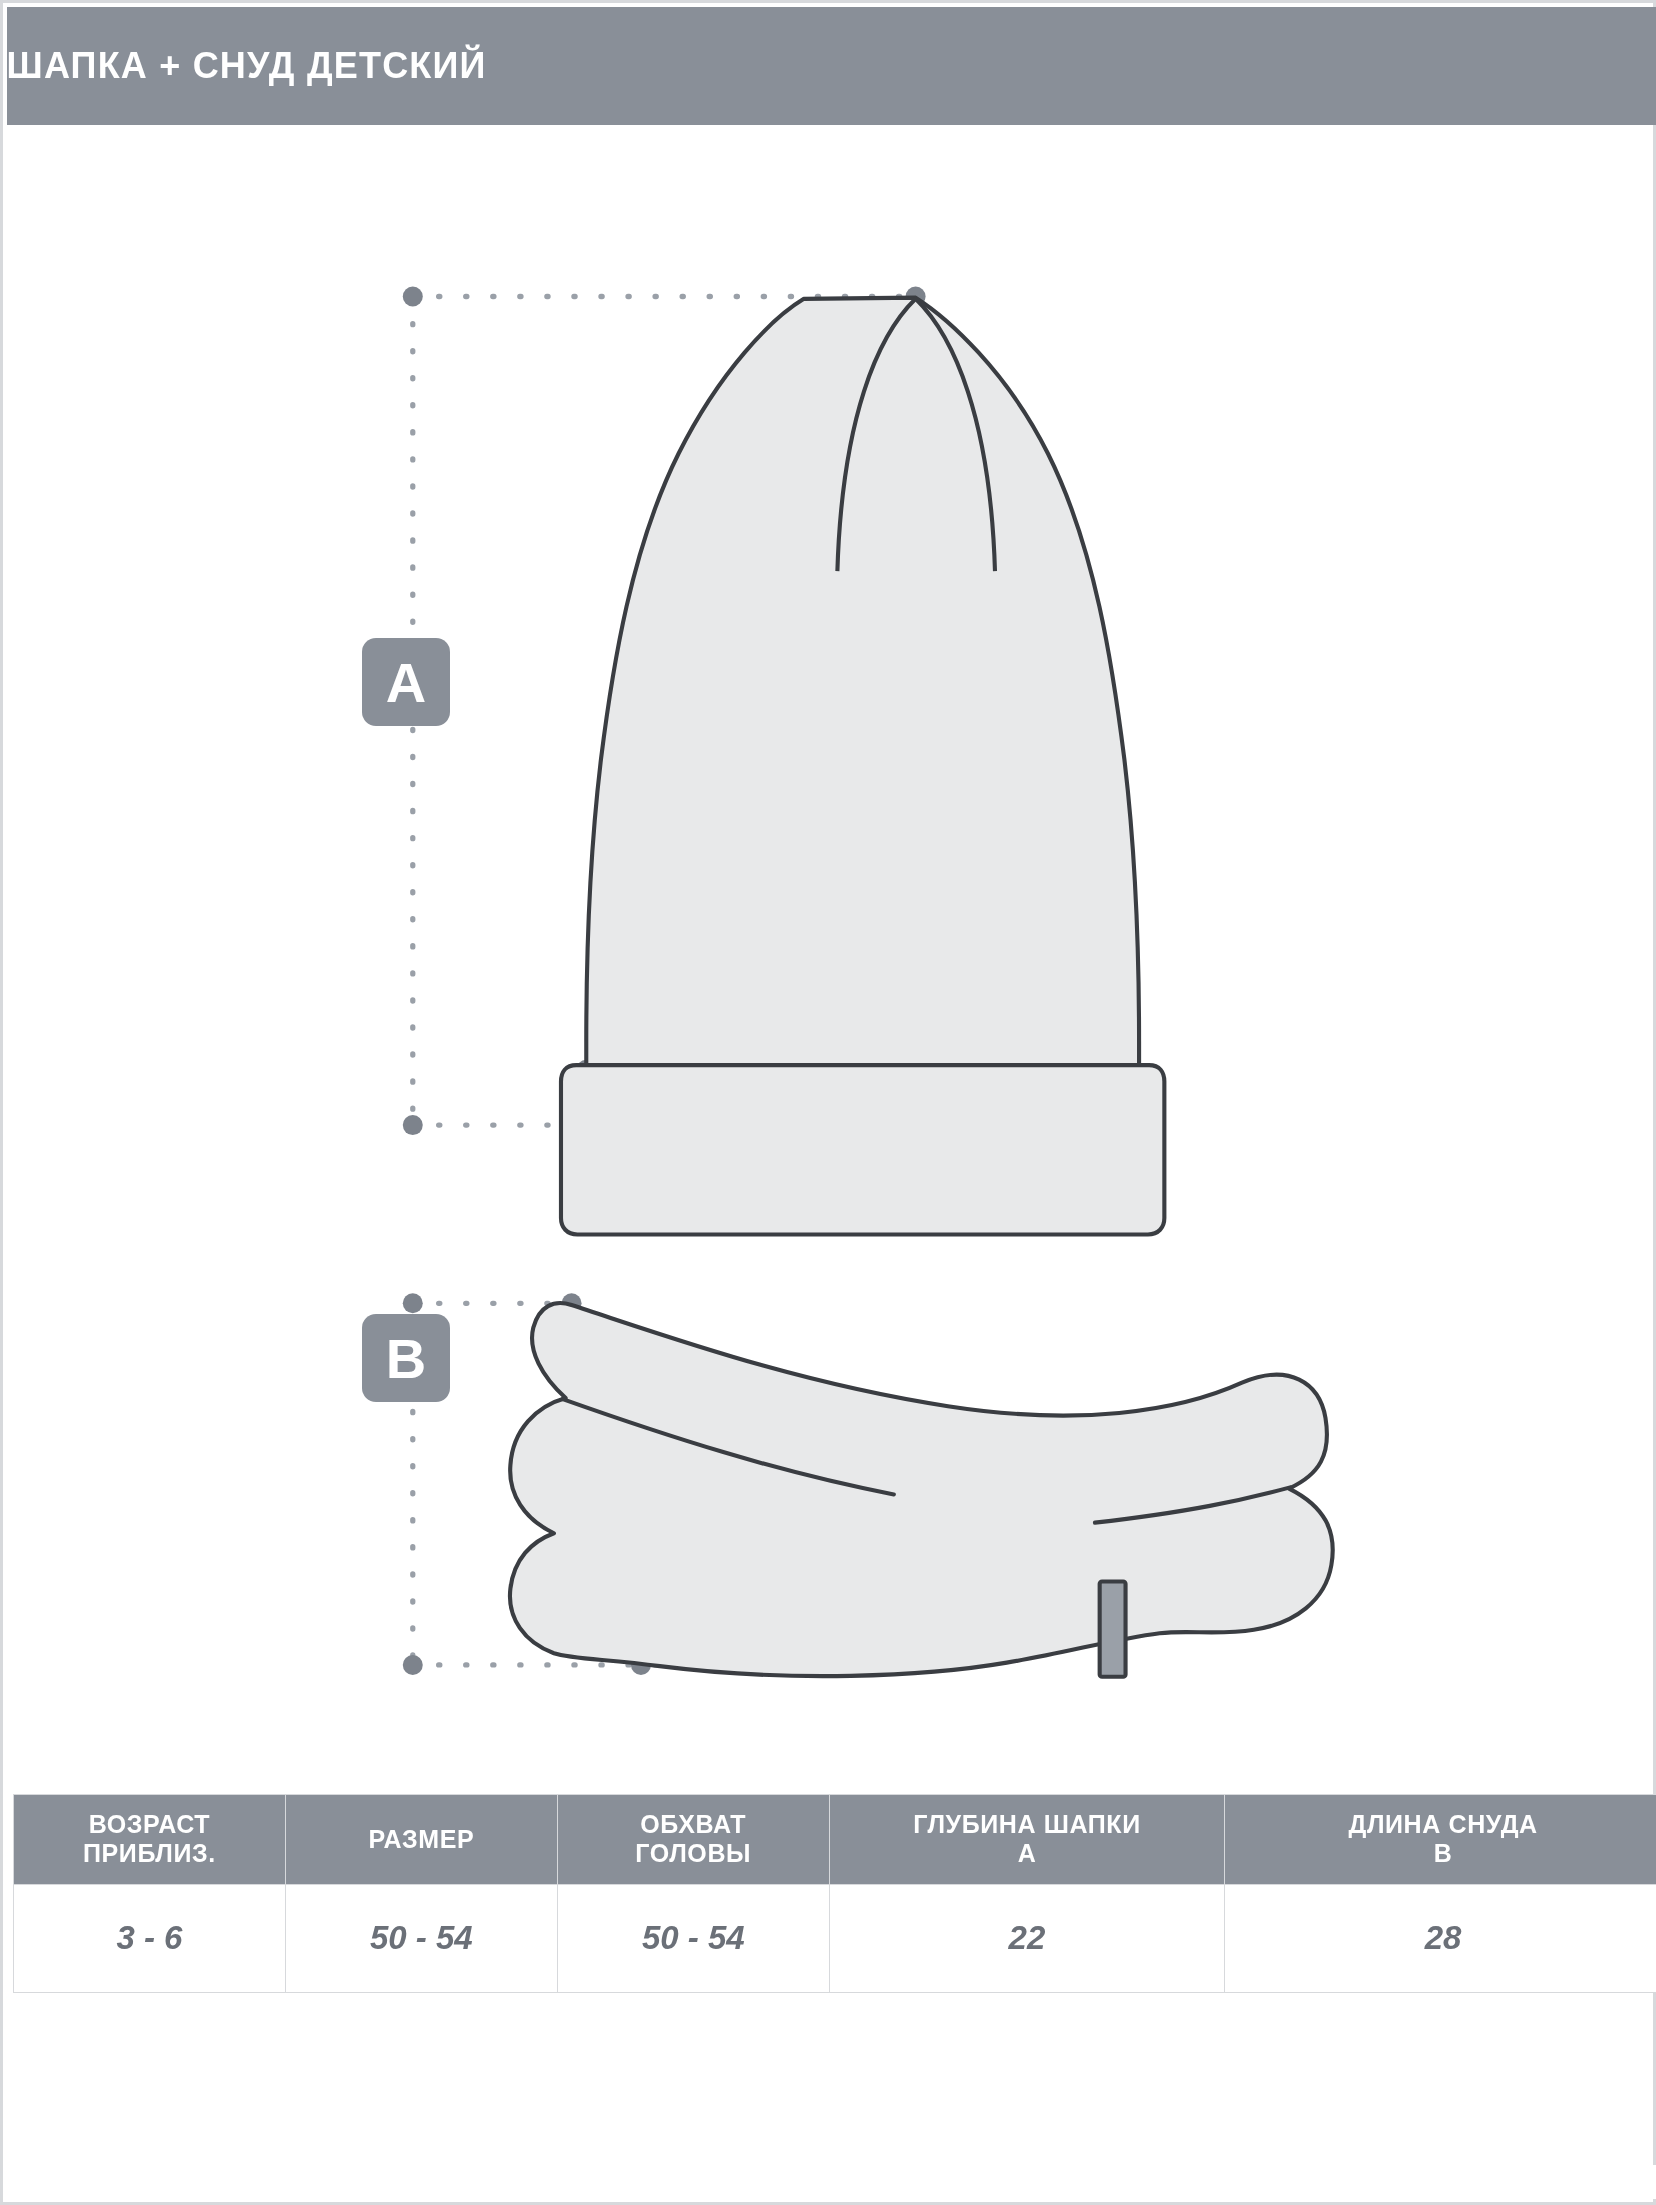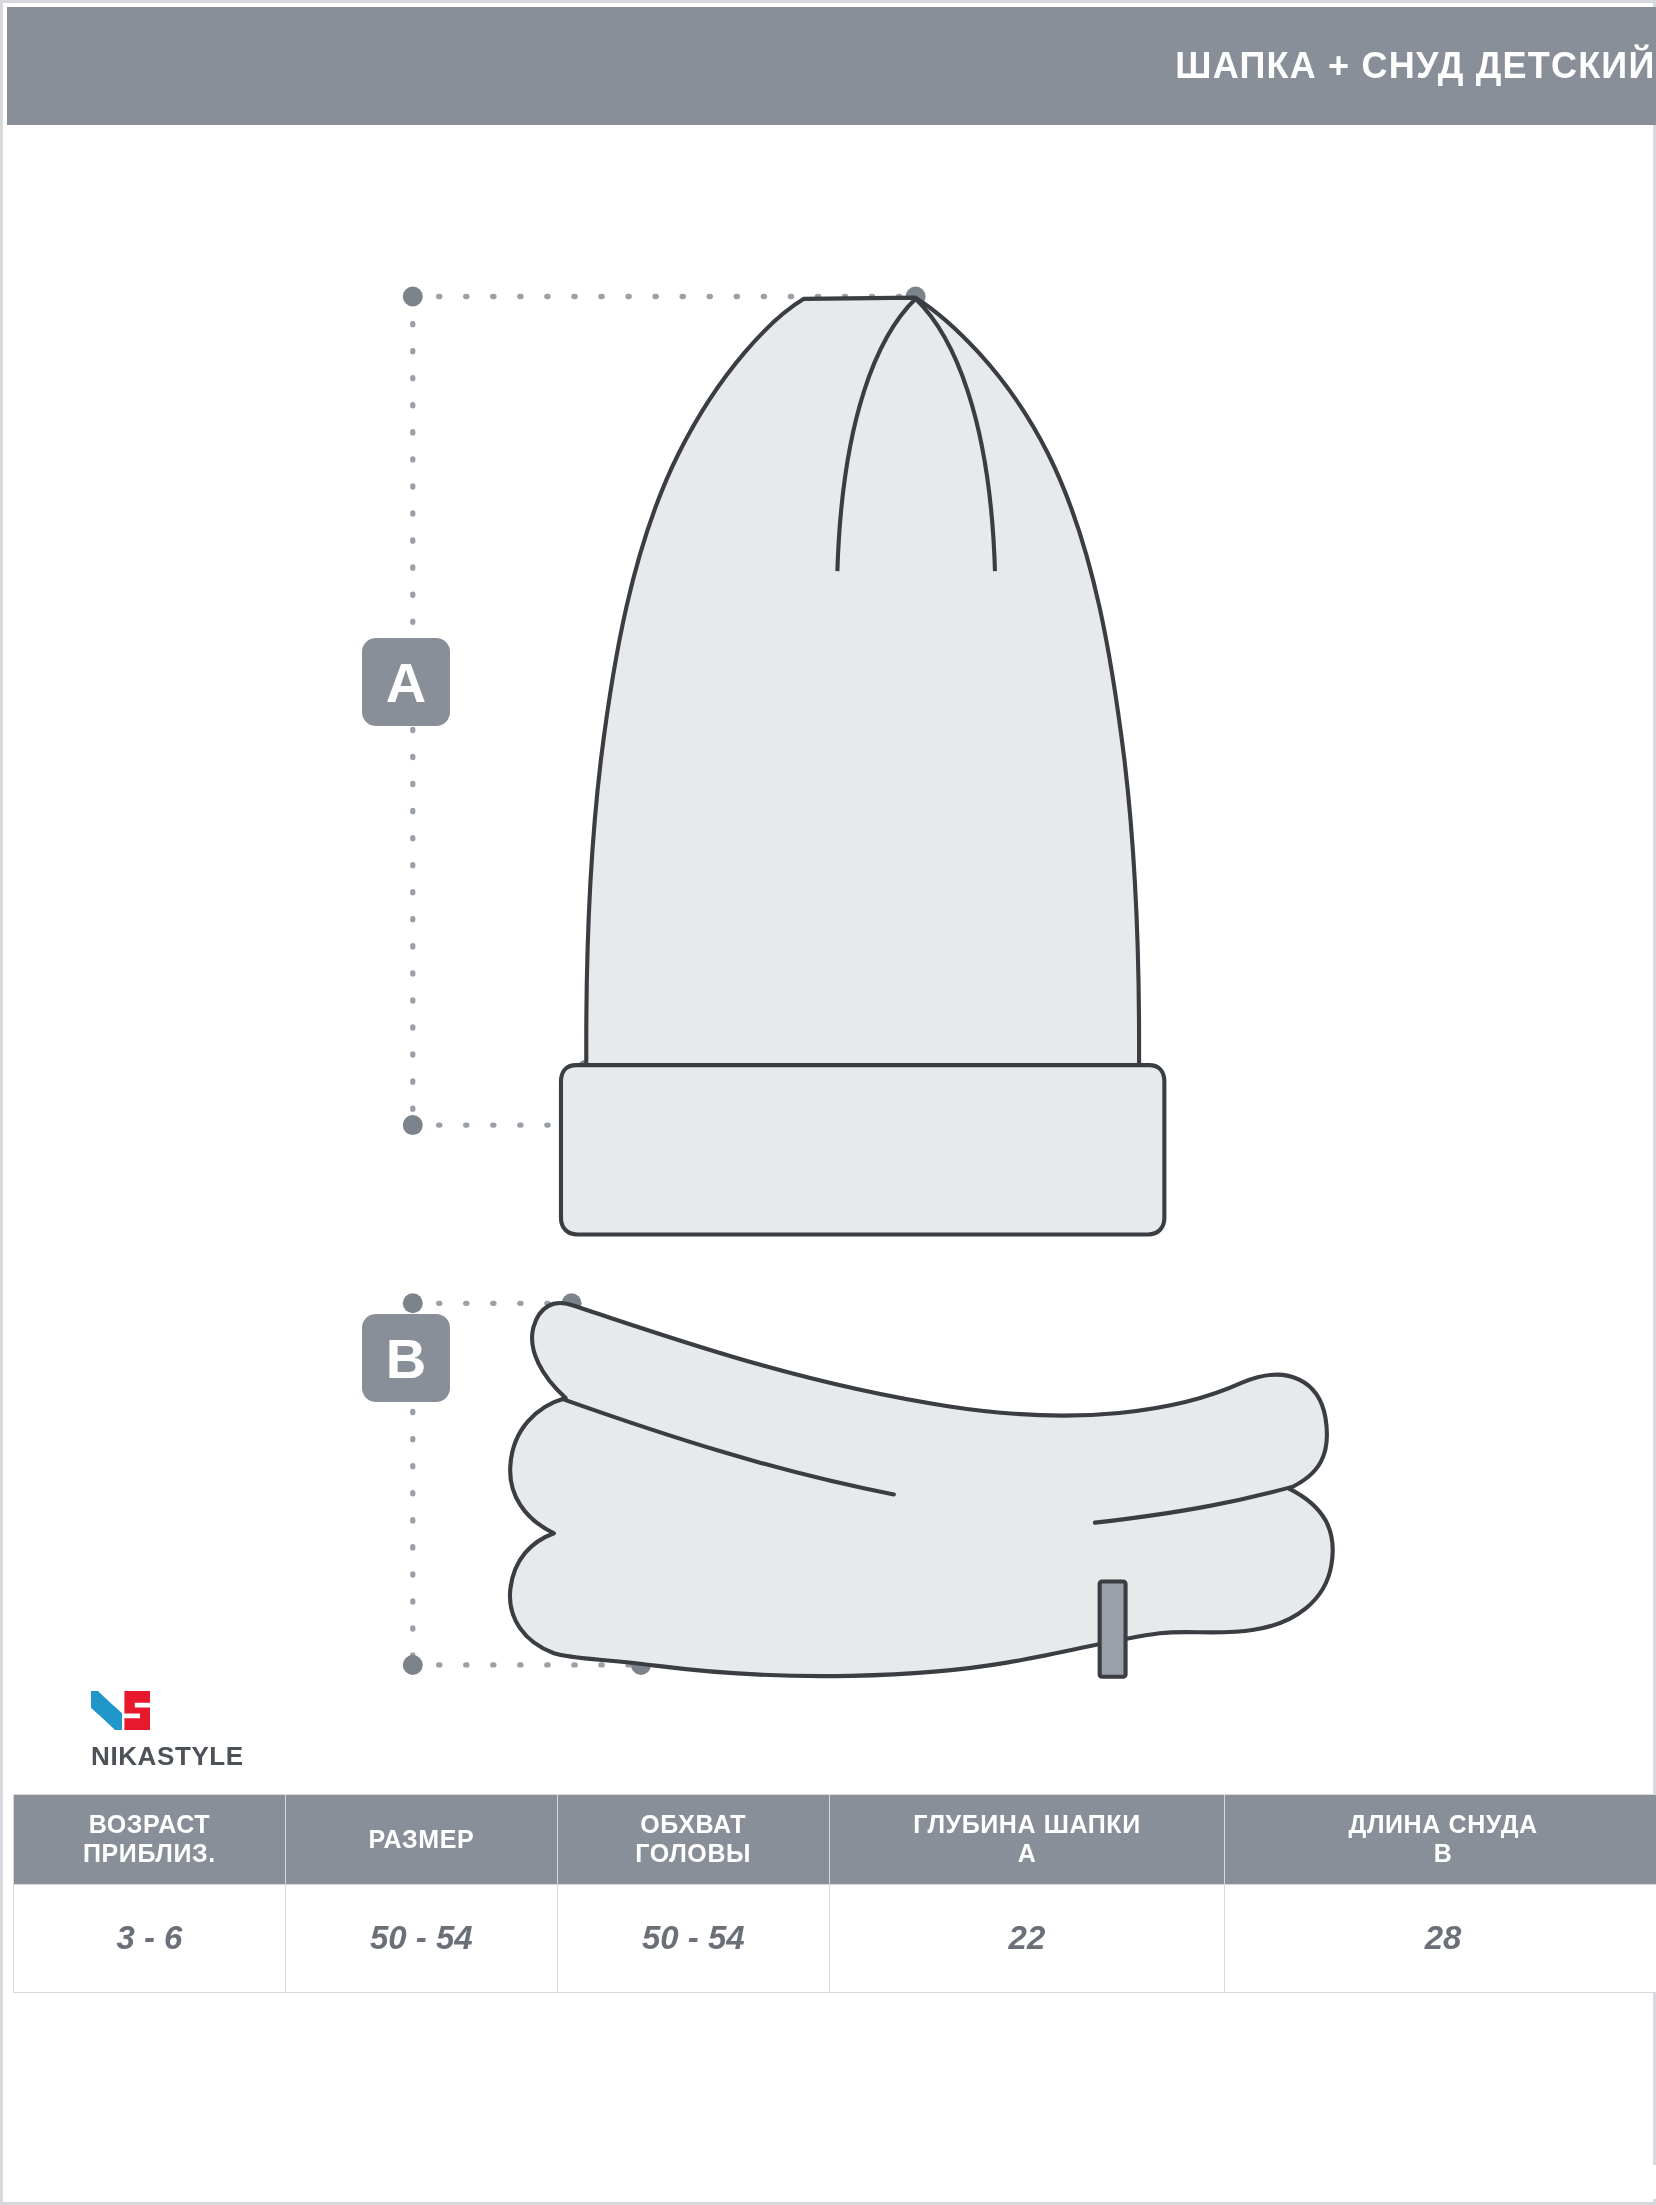--- a/index.html
+++ b/index.html
@@ -25,21 +25,21 @@
   
   .header {
     position: absolute;
     left: 3.5px;
     top: 3.5px;
     width: 1649px;
     height: 118px;
     background: #898f98;
     display: flex;
     align-items: center;
-    justify-content: flex-end;
+    justify-content: flex-start;
   }
   .header-title {
     color: #ffffff;
     font-size: 36px;
     font-weight: bold;
     letter-spacing: 1.2px;
     text-transform: uppercase;
     font-family: "Liberation Sans", sans-serif;
   }
   
@@ -251,30 +251,20 @@
   </div>
 
   <div class="marker" id="marker-a">
     <span>A</span>
   </div>
 
   <div class="marker" id="marker-b">
     <span>B</span>
   </div>
 
-  <div class="logo-block">
-    <div class="logo-mark">
-      <div class="logo-n">
-        <div class="logo-n-bar-left"></div>
-        <div class="logo-n-bar-right"></div>
-      </div>
-      <div class="logo-s"></div>
-    </div>
-    <div class="logo-text">NIKASTYLE</div>
-  </div>
 
   <table class="size-table">
     <colgroup>
       <col class="col-1">
         <col class="col-2">
         <col class="col-3">
         <col class="col-4">
         <col class="col-5">
     </colgroup>
     <thead>

